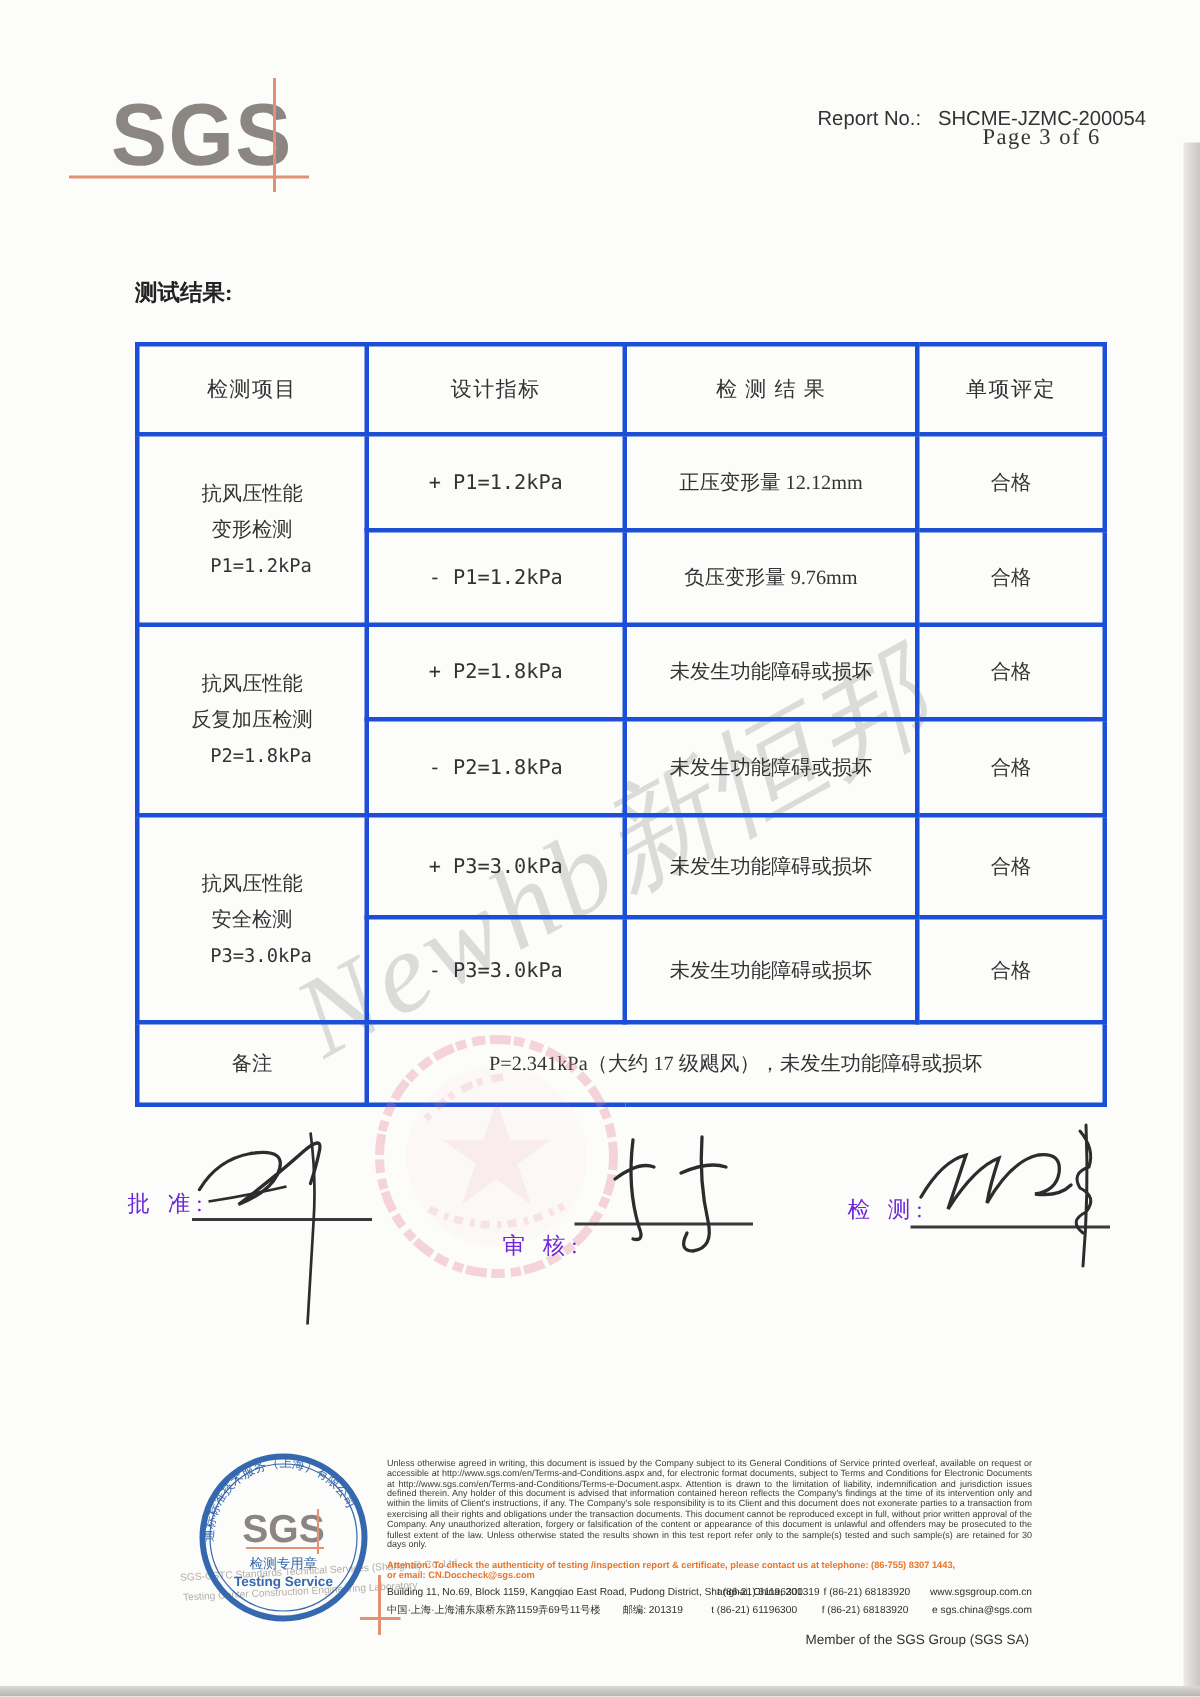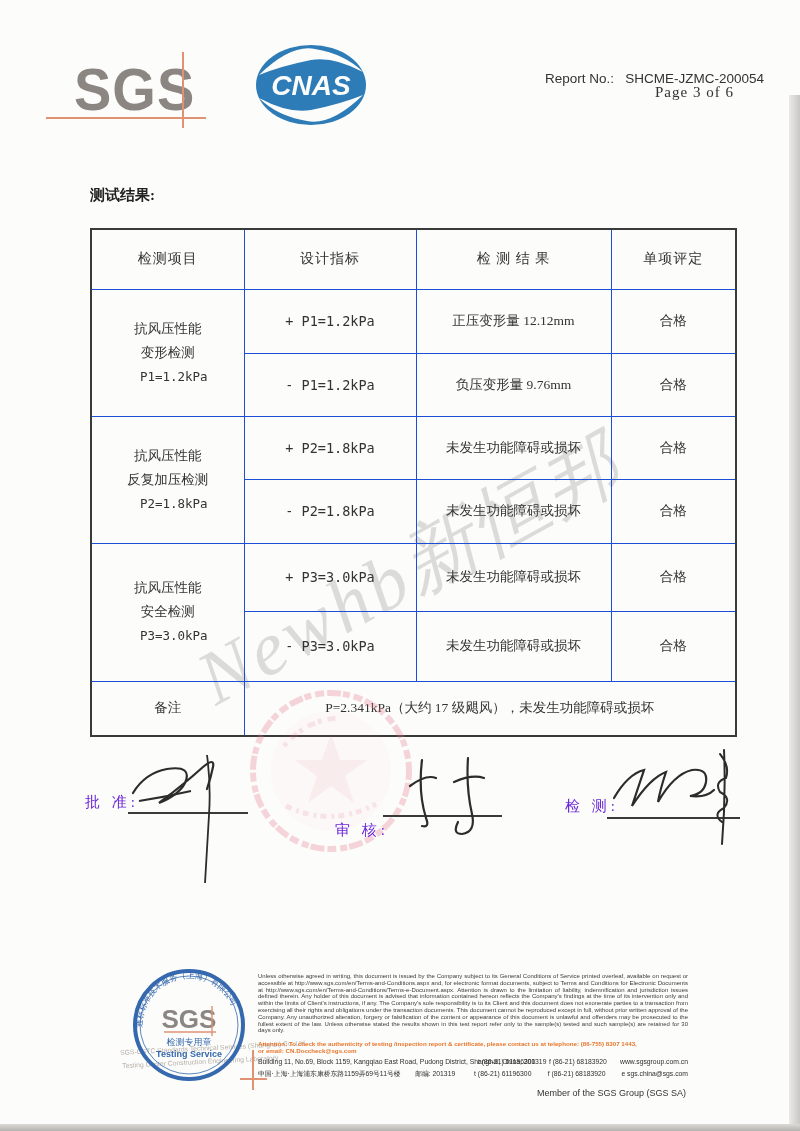--- a/index.html
+++ b/index.html
@@ -15,21 +15,21 @@
   .sgs-hline{left:46px;top:117px;width:160px;height:2px;background:#e09273;}
   .sgs-vline{left:182px;top:52px;width:2px;height:76px;background:#e09273;}
   .cnas{left:253px;top:42px;}
   .accred{left:395px;top:46px;font-family:"Liberation Sans",sans-serif;font-weight:bold;
           font-size:14px;line-height:20px;color:#222;}
   .repno{left:545px;top:71px;font-family:"Liberation Sans",sans-serif;font-size:13.5px;color:#333;}
   .pageinfo{left:655px;top:84px;font-size:15px;color:#333;letter-spacing:1px;}
   .section-title{left:90px;top:186px;font-weight:bold;font-size:15px;color:#222;}
   
   table.report{position:absolute;left:90px;top:228px;border-collapse:collapse;table-layout:fixed;width:645px;}
-  table.report td,table.report th{border:1px solid #1d4ed8;padding:0 4px;text-align:center;
+  table.report td,table.report th{border:3px solid #1d4ed8;padding:0 4px;text-align:center;
       font-size:13.5px;font-weight:normal;color:#333;}
   table.report{border:2px solid #3a3a3a;}
   table.report th{font-size:14px;letter-spacing:1px;}
   .mono{font-family:"DejaVu Sans Mono",monospace;font-size:12.5px;margin-left:12px;}
   .item-line{display:block;line-height:24px;}
   
   .watermark{left:60px;top:390px;width:700px;height:360px;pointer-events:none;
      font-family:"Liberation Serif",serif;font-style:italic;font-size:76px;color:rgba(170,170,170,0.40);
      transform:rotate(-29deg);transform-origin:center;display:flex;align-items:center;justify-content:center;
      letter-spacing:4px;white-space:nowrap;}
@@ -55,28 +55,20 @@
 
 <div class="page">
 
   <div class="abs edge-right"></div>
   <div class="abs edge-bottom"></div>
 
   <div class="abs sgs-word">SGS</div>
   <div class="abs sgs-hline"></div>
   <div class="abs sgs-vline"></div>
 
-  <div class="abs cnas">
-    <svg width="116" height="86" viewBox="0 0 116 86">
-      <ellipse cx="58" cy="43" rx="55" ry="40" fill="#2d7cb8"></ellipse>
-      <path d="M6 33 Q38 2 62 7 Q92 12 110 30 Q80 14 58 18 Q28 24 6 33 Z" fill="#fcfcfa"></path>
-      <path d="M110 53 Q78 84 54 79 Q24 74 6 56 Q36 72 58 68 Q88 62 110 53 Z" fill="#fcfcfa"></path>
-      <text x="58" y="53" text-anchor="middle" font-family="Liberation Sans,sans-serif" font-size="28" font-weight="bold" font-style="italic" fill="#fcfcfa">CNAS</text>
-    </svg>
-  </div>
 
 
   <div class="abs repno">
     <span>Report No.:</span>&nbsp;&nbsp;
     <span>SHCME-JZMC-200054</span>
   </div>
   <div class="abs pageinfo">Page 3 of 6</div>
 
   <div class="abs section-title">测试结果:</div>
 

